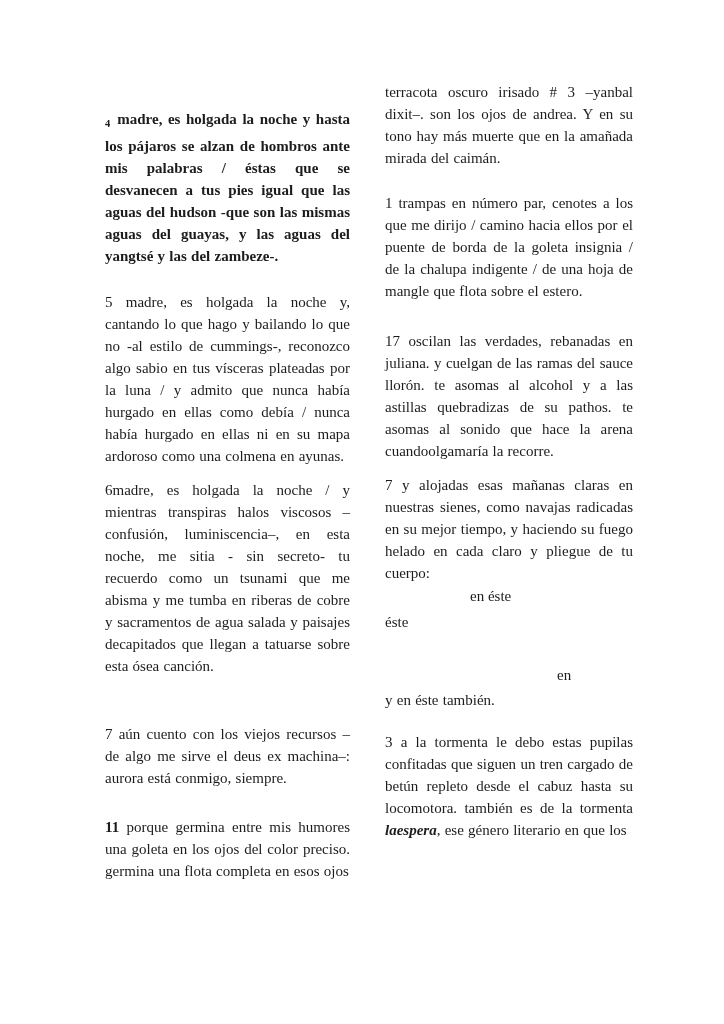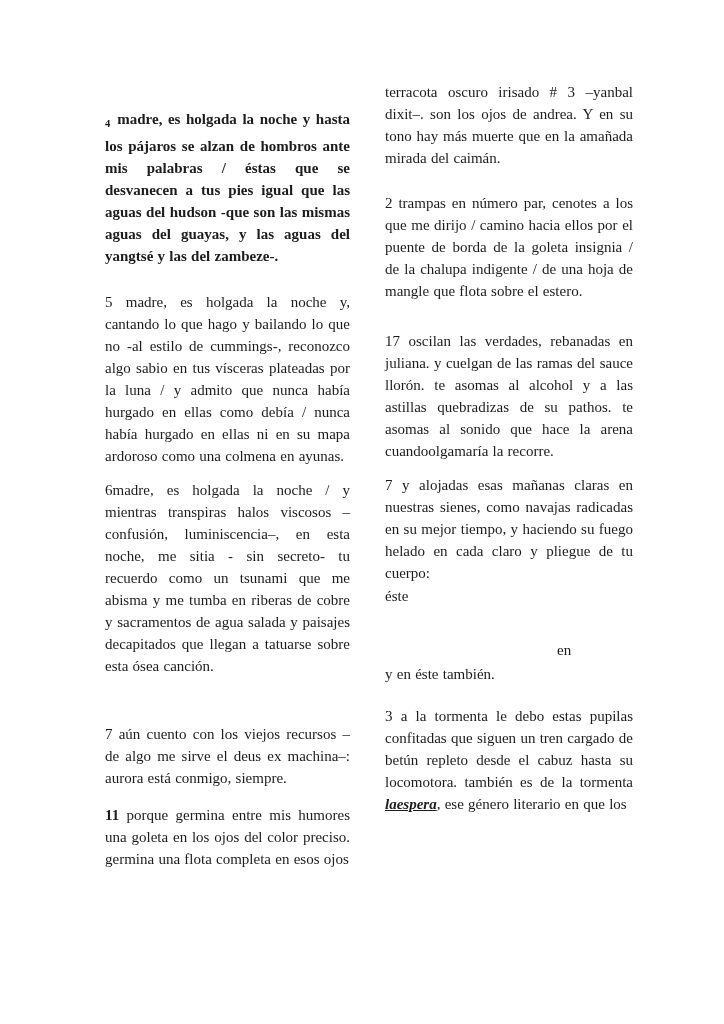--- a/index.html
+++ b/index.html
@@ -34,32 +34,32 @@
     line-height: 25.5px;
   }
   .ind-1 { padding-left: 85px; }
   .ind-2 { padding-left: 172px; }
 
   .mb0  { margin-bottom: 0; }
   .mb20 { margin-bottom: 20px; }
   .mb22 { margin-bottom: 12px; }
   .mb23 { margin-bottom: 23px; }
   .mb24 { margin-bottom: 24px; font-weight: bold; }
-  .mb27 { margin-bottom: 15px; }
+  .mb27 { margin-bottom: 27px; }
   .mb28 { margin-bottom: 28px; }
   .mb46 { margin-bottom: 46px; }
 
   .run-subscript {
     font-size: 10.5px;
     vertical-align: -3px;
     padding-right: 7px;
   }
   .run-italic { }
   .run-bold { font-weight: bold; }
-  .run-bold-italic { font-weight: bold; font-style: italic; text-decoration: underline; }
+  .run-bold-italic { font-weight: bold; font-style: italic; }
 </style>
 </head>
 <body>
 
 <div class="page">
 
   <div class="column col-left">
 
     <p class="para mb24"><span class="run-subscript">4</span><span>madre, es holgada la noche y hasta los pájaros se alzan de hombros ante mis palabras / éstas que se desvanecen a tus pies igual que las aguas del hudson -que son las mismas aguas del guayas, y las aguas del yangtsé y las del zambeze-.</span></p>
 
@@ -70,25 +70,26 @@
     <p class="para mb27"><span>7 aún cuento con los viejos recursos –de algo me sirve el deus ex machina–: aurora está conmigo, siempre.</span></p>
 
     <p class="para mb0"><span class="run-bold">11</span><span> porque germina entre mis humores una goleta en los ojos del color preciso. germina una flota completa en esos ojos</span></p>
 
   </div>
 
   <div class="column col-right">
 
     <p class="para mb23"><span>terracota oscuro irisado # 3 –yanbal dixit–. son los ojos de andrea. Y en su tono hay más muerte que en la amañada mirada del caimán.</span></p>
 
-    <p class="para mb28"><span>2 trampas en número par, cenotes a los que me dirijo / camino hacia ellos por el puente de borda de la goleta insignia / de la chalupa indigente / de una hoja de mangle que flota sobre el estero.</span></p>
+    <p class="para mb28"><span>1 trampas en número par, cenotes a los que me dirijo / camino hacia ellos por el puente de borda de la goleta insignia / de la chalupa indigente / de una hoja de mangle que flota sobre el estero.</span></p>
 
     <p class="para mb22"><span>17 oscilan las verdades, rebanadas en juliana. y cuelgan de las ramas del sauce llorón. te asomas al alcohol y a las astillas quebradizas de su pathos. te asomas al sonido que hace la arena cuandoolgamaría la recorre.</span></p>
 
     <p class="para mb0"><span>7 y alojadas esas mañanas claras en nuestras sienes, como navajas radicadas en su mejor tiempo, y haciendo su fuego helado en cada claro y pliegue de tu cuerpo:</span></p>
+    <div class="vline ind-1">en éste</div>
     <div class="vline mb28">éste</div>
     <div class="vline ind-2">en</div>
 
     <p class="para mb20"><span>y en éste también.</span></p>
 
     <p class="para mb0"><span>3 a la tormenta le debo estas pupilas confitadas que siguen un tren cargado de betún repleto desde el cabuz hasta su locomotora. también es de la tormenta </span><span class="run-bold-italic">laespera</span><span>, ese género literario en que los</span></p>
 
   </div>
 
 </div>

